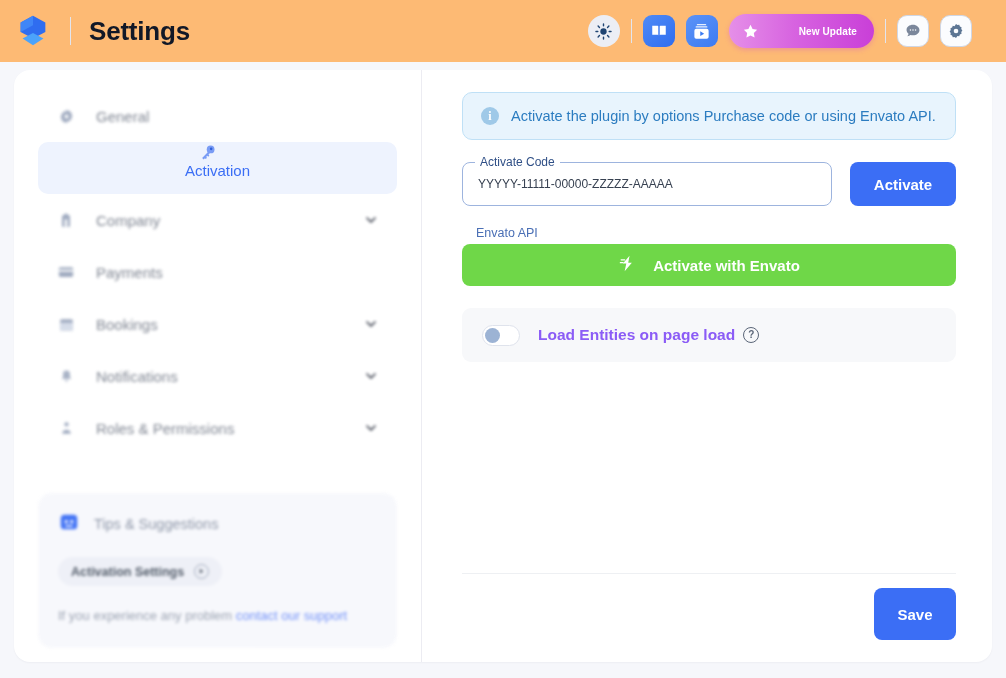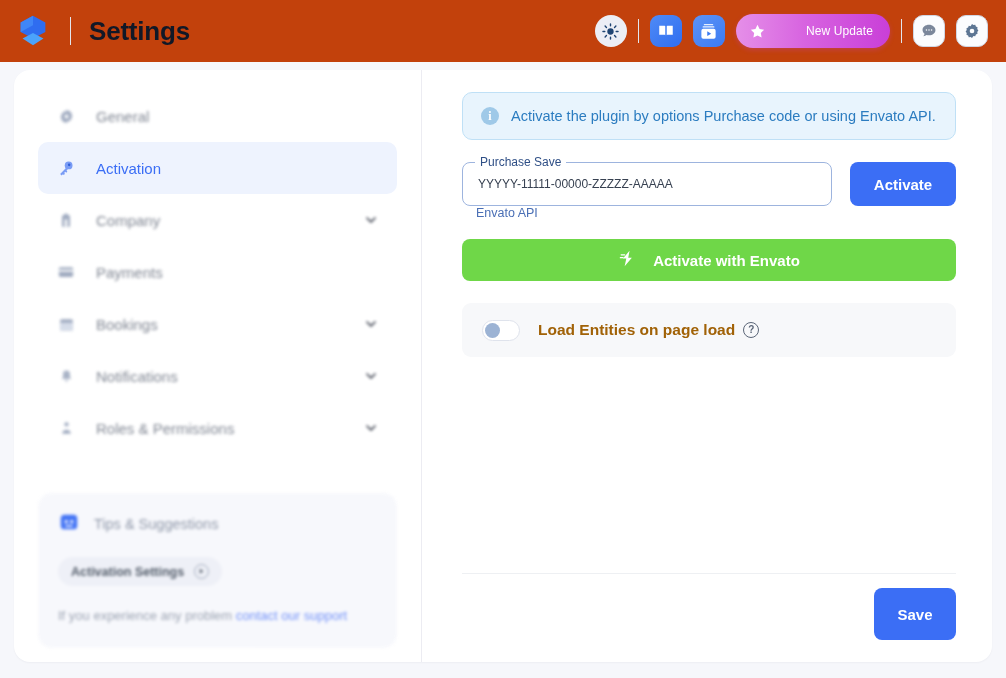--- a/index.html
+++ b/index.html
@@ -8,22 +8,22 @@
     background: #f6f7fb;
     font-family: "Liberation Sans", sans-serif;
     -webkit-font-smoothing: antialiased;
     overflow: hidden;
   }
 
   
   .topbar {
     height: 62px;
     display: flex; align-items: center;
-    padding: 0 18px 0 14px;
-    background: #c2410c;
+    padding: 0 34px 0 14px;
+    background: #fdba74;
   }
   .brand { display: flex; align-items: center; gap: 0; }
   .logo-mark { width: 38px; height: 38px; display:block; }
   .brand-sep {
     width: 1px; height: 28px; background: #e2e5ee;
     margin: 0 18px 0 18px;
   }
   .app-title {
     font-size: 26px; font-weight: 700; color: #111827;
     letter-spacing: -0.2px;
@@ -53,21 +53,21 @@
     cursor: pointer;
   }
   .update-btn {
     height: 34px; border-radius: 17px;
     background: linear-gradient(90deg,#e58fe8 0%, #d763e0 45%, #c93fd8 100%);
     display: flex; align-items: center; gap: 8px;
     padding: 0 17px 0 13px; cursor: pointer;
     box-shadow: 0 2px 5px rgba(201,63,216,.28);
   }
   .update-btn span {
-    color: #fff; font-size: 12px; font-weight: 400;
+    color: #fff; font-size: 10px; font-weight: 700;
     letter-spacing: .1px;
     margin-left: 32px;
   }
 
   
   .card {
     position: absolute; left: 14px; top: 70px;
     width: 978px; height: 592px;
     background: #ffffff;
     border-radius: 16px;
@@ -100,20 +100,21 @@
     display:flex; align-items:center; justify-content:center;
     margin-right: 20px;
   }
   .nav-item .lbl { flex: 1; }
   .nav-item .chev { width: 16px; height: 16px; color:#111827; }
   .nav-item.active {
     background: #eef3fe;
     color: #3b6ef5;
     filter: none; opacity: 1;
     font-weight: 500;
+    flex-direction: column;
   }
 
   
   .tips {
     margin-top: auto; margin-bottom: 14px;
     background: #f7f8fc;
     border-radius: 14px;
     padding: 18px 20px 22px 20px;
     filter: blur(1.5px);
     opacity: .95;
@@ -185,25 +186,26 @@
   }
   .btn-activate {
     height: 44px; min-width: 106px;
     background: #3b6ef5; color: #fff;
     border: none; border-radius: 8px;
     font-size: 15px; font-weight: 700; cursor: pointer;
     font-family: "Liberation Sans", sans-serif;
   }
 
   .envato-label {
+    margin-top: 20px;
     font-size: 12.5px; color: #4a6fb5;
     padding-left: 14px;
   }
   .btn-envato {
-    margin-top: 19px;
+    margin-top: 4px;
     height: 42px; width: 100%;
     background: #6fd748; color: #fff;
     border: none; border-radius: 8px;
     display: flex; align-items: center; justify-content: center; gap: 16px;
     font-size: 15px; font-weight: 700; cursor: pointer;
     font-family: "Liberation Sans", sans-serif;
   }
 
   .toggle-row {
     margin-top: 22px;
@@ -218,21 +220,21 @@
     width: 38px; height: 21px; border-radius: 11px;
     background: #ffffff; border: 1px solid #dfe3ec;
     position: relative; cursor: pointer; flex: none;
   }
   .switch .knob {
     position: absolute; left: 2px; top: 2px;
     width: 15px; height: 15px; border-radius: 50%;
     background: #9cb3d4;
   }
   .toggle-row .tlabel {
-    font-size: 15.5px; color: #a16207; font-weight: 600;
+    font-size: 15.5px; color: #8b5cf6; font-weight: 600;
   }
   .help-q {
     width: 16px; height: 16px; border-radius: 50%;
     border: 1px solid #5b6678; color: #5b6678;
     font-size: 10px; font-weight: 700;
     display: inline-flex; align-items: center; justify-content: center;
     margin-left: 8px; vertical-align: 2px;
     cursor: pointer;
   }
 
@@ -438,21 +440,21 @@
 
   <div class="content">
 
     <div class="alert">
       <span class="info-dot">i</span>
       <span>Activate the plugin by options Purchase code or using Envato API.</span>
     </div>
 
     <div class="code-row">
       <div class="field">
-        <span class="flabel">Purchase Save</span>
+        <span class="flabel">Activate Code</span>
         <input type="text" value="YYYYY-11111-00000-ZZZZZ-AAAAA" style="">
       </div>
       <button class="btn-activate">Activate</button>
     </div>
 
     <div class="envato-label">Envato API</div>
 
     <button class="btn-envato">
       <span>
         <svg width="19" height="19" viewBox="0 0 24 24" fill="#ffffff">

